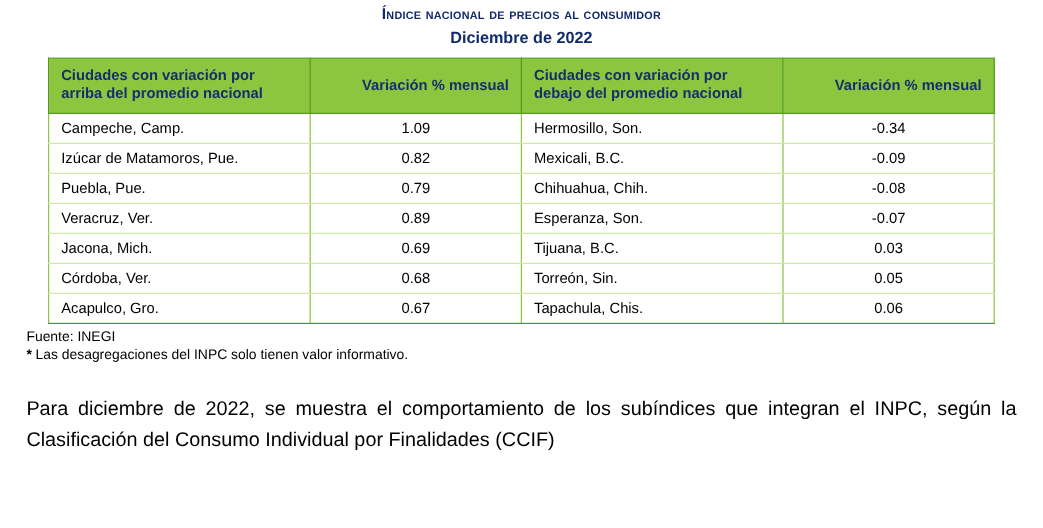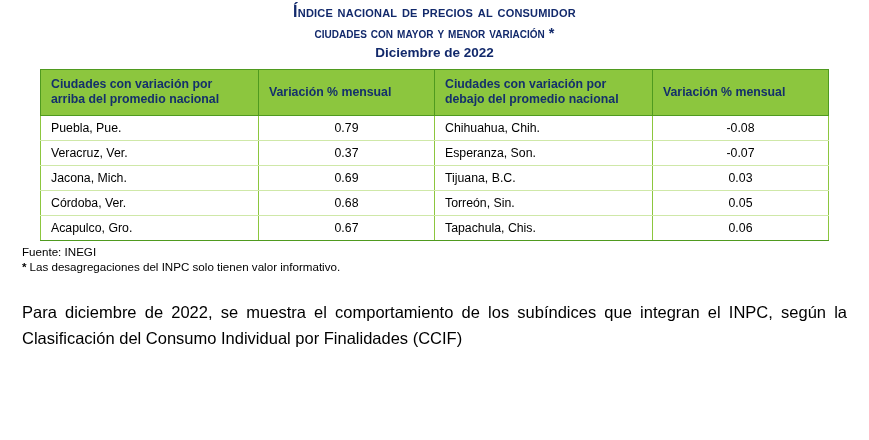--- a/index.html
+++ b/index.html
@@ -21,21 +21,21 @@
     box-sizing: border-box;
     padding: 0 22px;
   }
   
   .title-block {
     text-align: center;
     padding-top: 2px;
   }
   .title-1 {
     font-weight: bold;
-    font-size: 16px;
+    font-size: 13px;
     letter-spacing: 0.2px;
     color: #12296b;
     line-height: 20px;
     font-variant: small-caps;
     text-transform: lowercase;
   }
   .title-1::first-letter {
     text-transform: uppercase;
   }
   .title-2 {
@@ -69,21 +69,21 @@
     color: #14306b;
     font-size: 12.3px;
     font-weight: bold;
     line-height: 15px;
     padding: 7px 10px 8px 10px;
     vertical-align: middle;
     border: 1px solid #4f9a1f;
     text-align: left;
   }
   table.inpc th.num {
-    text-align: left;
+    text-align: right;
   }
   table.inpc td {
     font-size: 12.3px;
     line-height: 14px;
     padding: 5px 10px 5px 10px;
     border-left: 1px solid #8cc63e;
     border-right: 1px solid #8cc63e;
     border-top: 1px solid #cfe8a8;
     border-bottom: 1px solid #cfe8a8;
     vertical-align: middle;
@@ -121,21 +121,20 @@
     color: #000;
   }
 </style>
 </head>
 <body>
 
 <div class="page">
 
   <div class="title-block">
     <div class="title-1">Índice Nacional de Precios al Consumidor</div>
-    <div class="title-2">Ciudades con mayor y menor variación *</div>
     <div class="title-3">Diciembre de 2022</div>
   </div>
 
   <div class="table-wrap">
     <table class="inpc">
       <colgroup>
         <col class="c-city">
           <col class="c-val">
           <col class="c-city">
           <col class="c-val">
@@ -143,28 +142,40 @@
       <thead>
         <tr>
           <th>Ciudades con variación por arriba del promedio nacional</th>
           <th class="num">Variación % mensual</th>
           <th>Ciudades con variación por debajo del promedio nacional</th>
           <th class="num">Variación % mensual</th>
         </tr>
       </thead>
       <tbody>
         <tr>
+          <td>Campeche, Camp.</td>
+          <td class="num">1.09</td>
+          <td>Hermosillo, Son.</td>
+          <td class="num">-0.34</td>
+        </tr>
+        <tr>
+          <td>Izúcar de Matamoros, Pue.</td>
+          <td class="num">0.82</td>
+          <td>Mexicali, B.C.</td>
+          <td class="num">-0.09</td>
+        </tr>
+        <tr>
           <td>Puebla, Pue.</td>
           <td class="num">0.79</td>
           <td>Chihuahua, Chih.</td>
           <td class="num">-0.08</td>
         </tr>
         <tr>
           <td>Veracruz, Ver.</td>
-          <td class="num">0.37</td>
+          <td class="num">0.89</td>
           <td>Esperanza, Son.</td>
           <td class="num">-0.07</td>
         </tr>
         <tr>
           <td>Jacona, Mich.</td>
           <td class="num">0.69</td>
           <td>Tijuana, B.C.</td>
           <td class="num">0.03</td>
         </tr>
         <tr>

